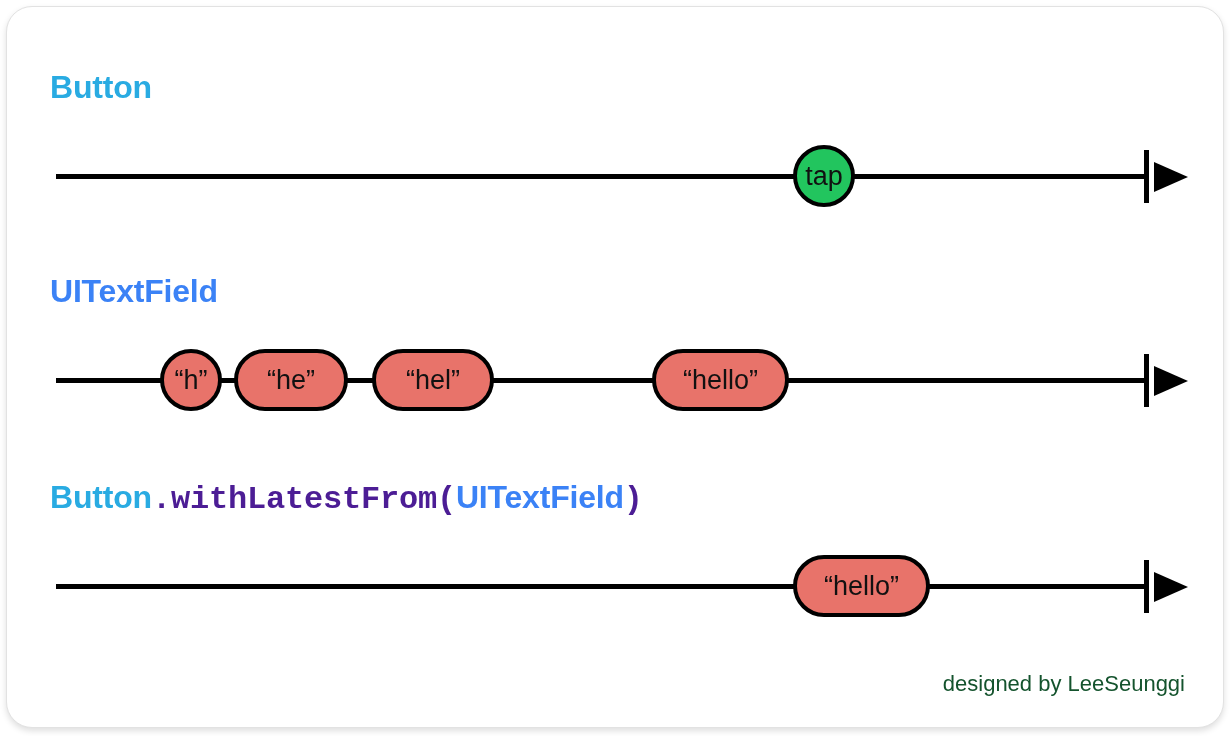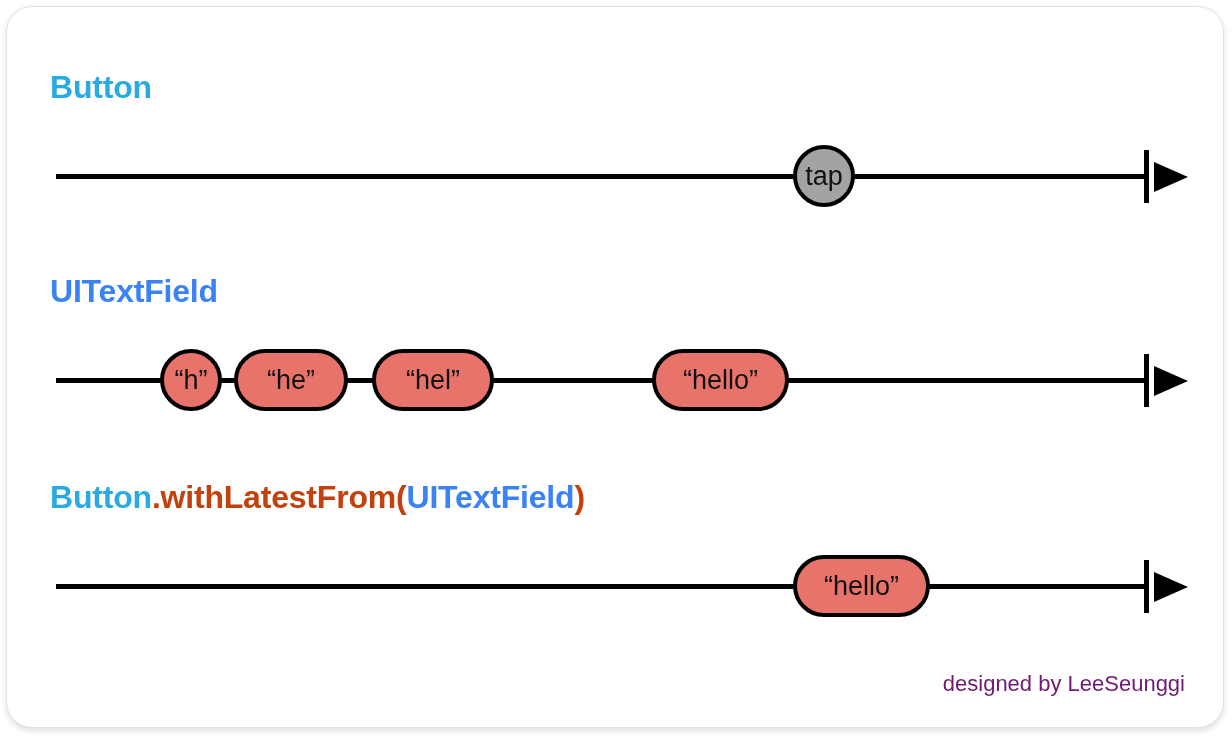--- a/index.html
+++ b/index.html
@@ -38,21 +38,21 @@
     position: absolute;
     left: 43px;
     top: 0;
     font-size: 32px;
     font-weight: bold;
     letter-spacing: -0.2px;
     white-space: nowrap;
   }
   .c-blue   { color: #29ABE2; margin-top: 28px; }
   .c-salmon { color: #3b82f6; }
-  .c-black  { color: #c2410c; }
+  .c-black  { color: #4c1d95; font-family: Liberation Mono, monospace; }
 
   
   .timeline {
     position: absolute;
     left: 43px;
     top: 68px;
     width: 1140px;
     height: 80px;
   }
   .axis-line {
@@ -92,30 +92,30 @@
     box-sizing: border-box;
     display: flex;
     align-items: center;
     justify-content: center;
     font-size: 27px;
     color: #111111;
     line-height: 1;
     white-space: nowrap;
     user-select: none;
   }
-  .marble.blue   { background: #a3a3a3; }
+  .marble.blue   { background: #22c55e; }
   .marble.salmon { background: #E8736A; }
 
   
   .footer-credit {
     position: absolute;
     right: 38px;
     bottom: 30px;
     font-size: 22px;
-    color: #701a75;
+    color: #14532d;
     white-space: nowrap;
   }
 </style>
 </head>
 <body>
 
 <div class="card">
 
   <div class="section sec-1">
     <div class="sec-title">

